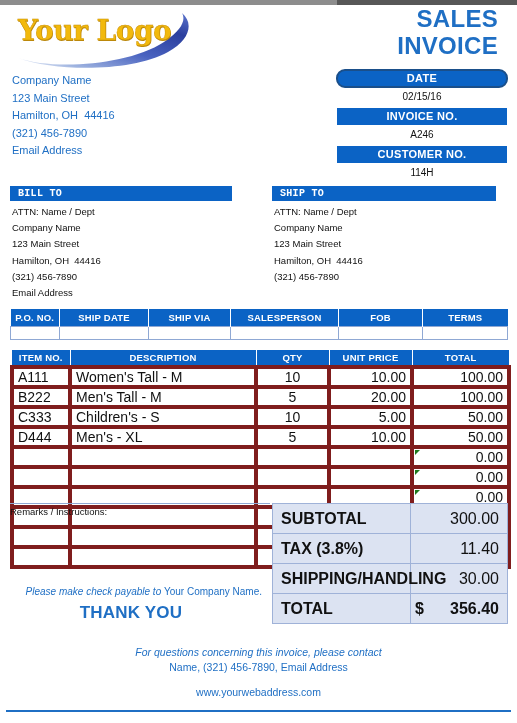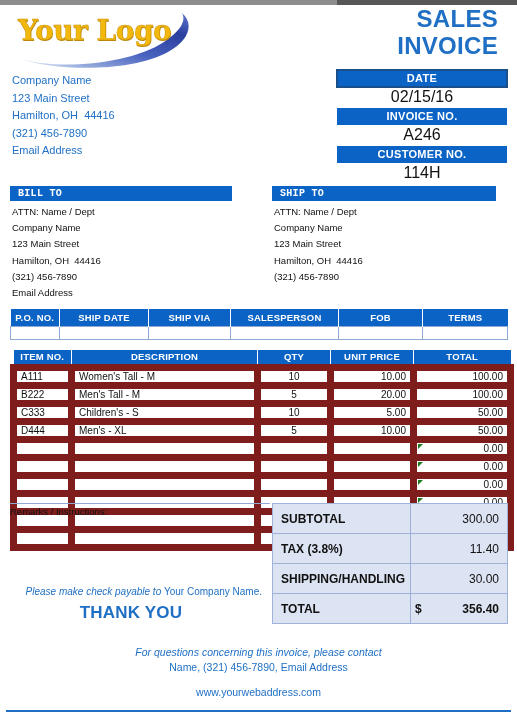--- a/index.html
+++ b/index.html
@@ -43,23 +43,24 @@
   .hdr-block { position:absolute; left:337px; width:170px; }
   .hdr-bar {
     background:#0B63C5; color:#ffffff;
     font-size:11px; font-weight:bold; text-align:center;
     height:17px; line-height:17px; letter-spacing:0.3px;
   }
   .hdr-bar.selected {
     outline:2px solid #1a4f8a;
     outline-offset:-1px;
     position:relative;
+    border-radius:8px;
   }
   .hdr-val {
-    font-size:16px; color:#111; text-align:center;
+    font-size:10px; color:#111; text-align:center;
     height:19px; line-height:19px;
   }
 
   
   .company-block { position:absolute; left:12px; top:72px; }
   .company-block div {
     font-size:11px; color:#1F6FC4; line-height:17.5px;
     white-space:pre;
   }
 
@@ -91,22 +92,22 @@
 
   .items-table { position:absolute; left:10px; top:350px; width:497px;padding-left:16px; }
   .items-table th {
     background:#0B63C5; color:#fff;
     font-size:9.5px; font-weight:bold; height:17px;
     text-align:center; letter-spacing:0.2px;
     border-right:1px solid #ffffff;
   }
   .items-table th:last-child { border-right:none; }
   .items-table td {
-    height:16px; border:7px solid #7f1d1d;
-    font-size:10px; color:#111; background:#fff;
+    height:16px; border:4px solid #7f1d1d;
+    font-size:14px; color:#111; background:#fff;
     padding:0 4px;
   }
   .c-item  { width:58px;  text-align:left; }
   .c-desc  { width:186px; text-align:left; }
   .c-qty   { width:73px;  text-align:center; }
   .c-price { width:83px;  text-align:right; }
   .c-total { width:97px;  text-align:right; position:relative; }
   .err-tri {
     position:absolute; left:1px; top:1px;
     width:0; height:0;
@@ -121,21 +122,21 @@
   }
   .remarks-box {
     position:absolute; left:10px; top:503px; width:260px; height:115px;
     border-top:1px solid #8fa8d4;
   }
 
   
   .totals-table { position:absolute; left:272px; top:503px; width:235px; }
   .totals-table td {
     background:#DCE3F2; border:1px solid #9fb2d8;
-    height:30px; font-size:12px; color:#111;
+    height:30px; font-size:16px; color:#111;
   }
   .t-label { width:138px; font-weight:bold; padding-left:8px; text-align:left; }
   .t-val   { width:97px; text-align:right; padding-right:8px; }
   .t-val .cur { float:left; padding-left:4px; font-weight:bold; }
   .t-val.bold { font-weight:bold; }
 
   
   .payable {
     position:absolute; left:0; top:586px; width:262px;
     text-align:right; font-size:10px; color:#1F6FC4;

